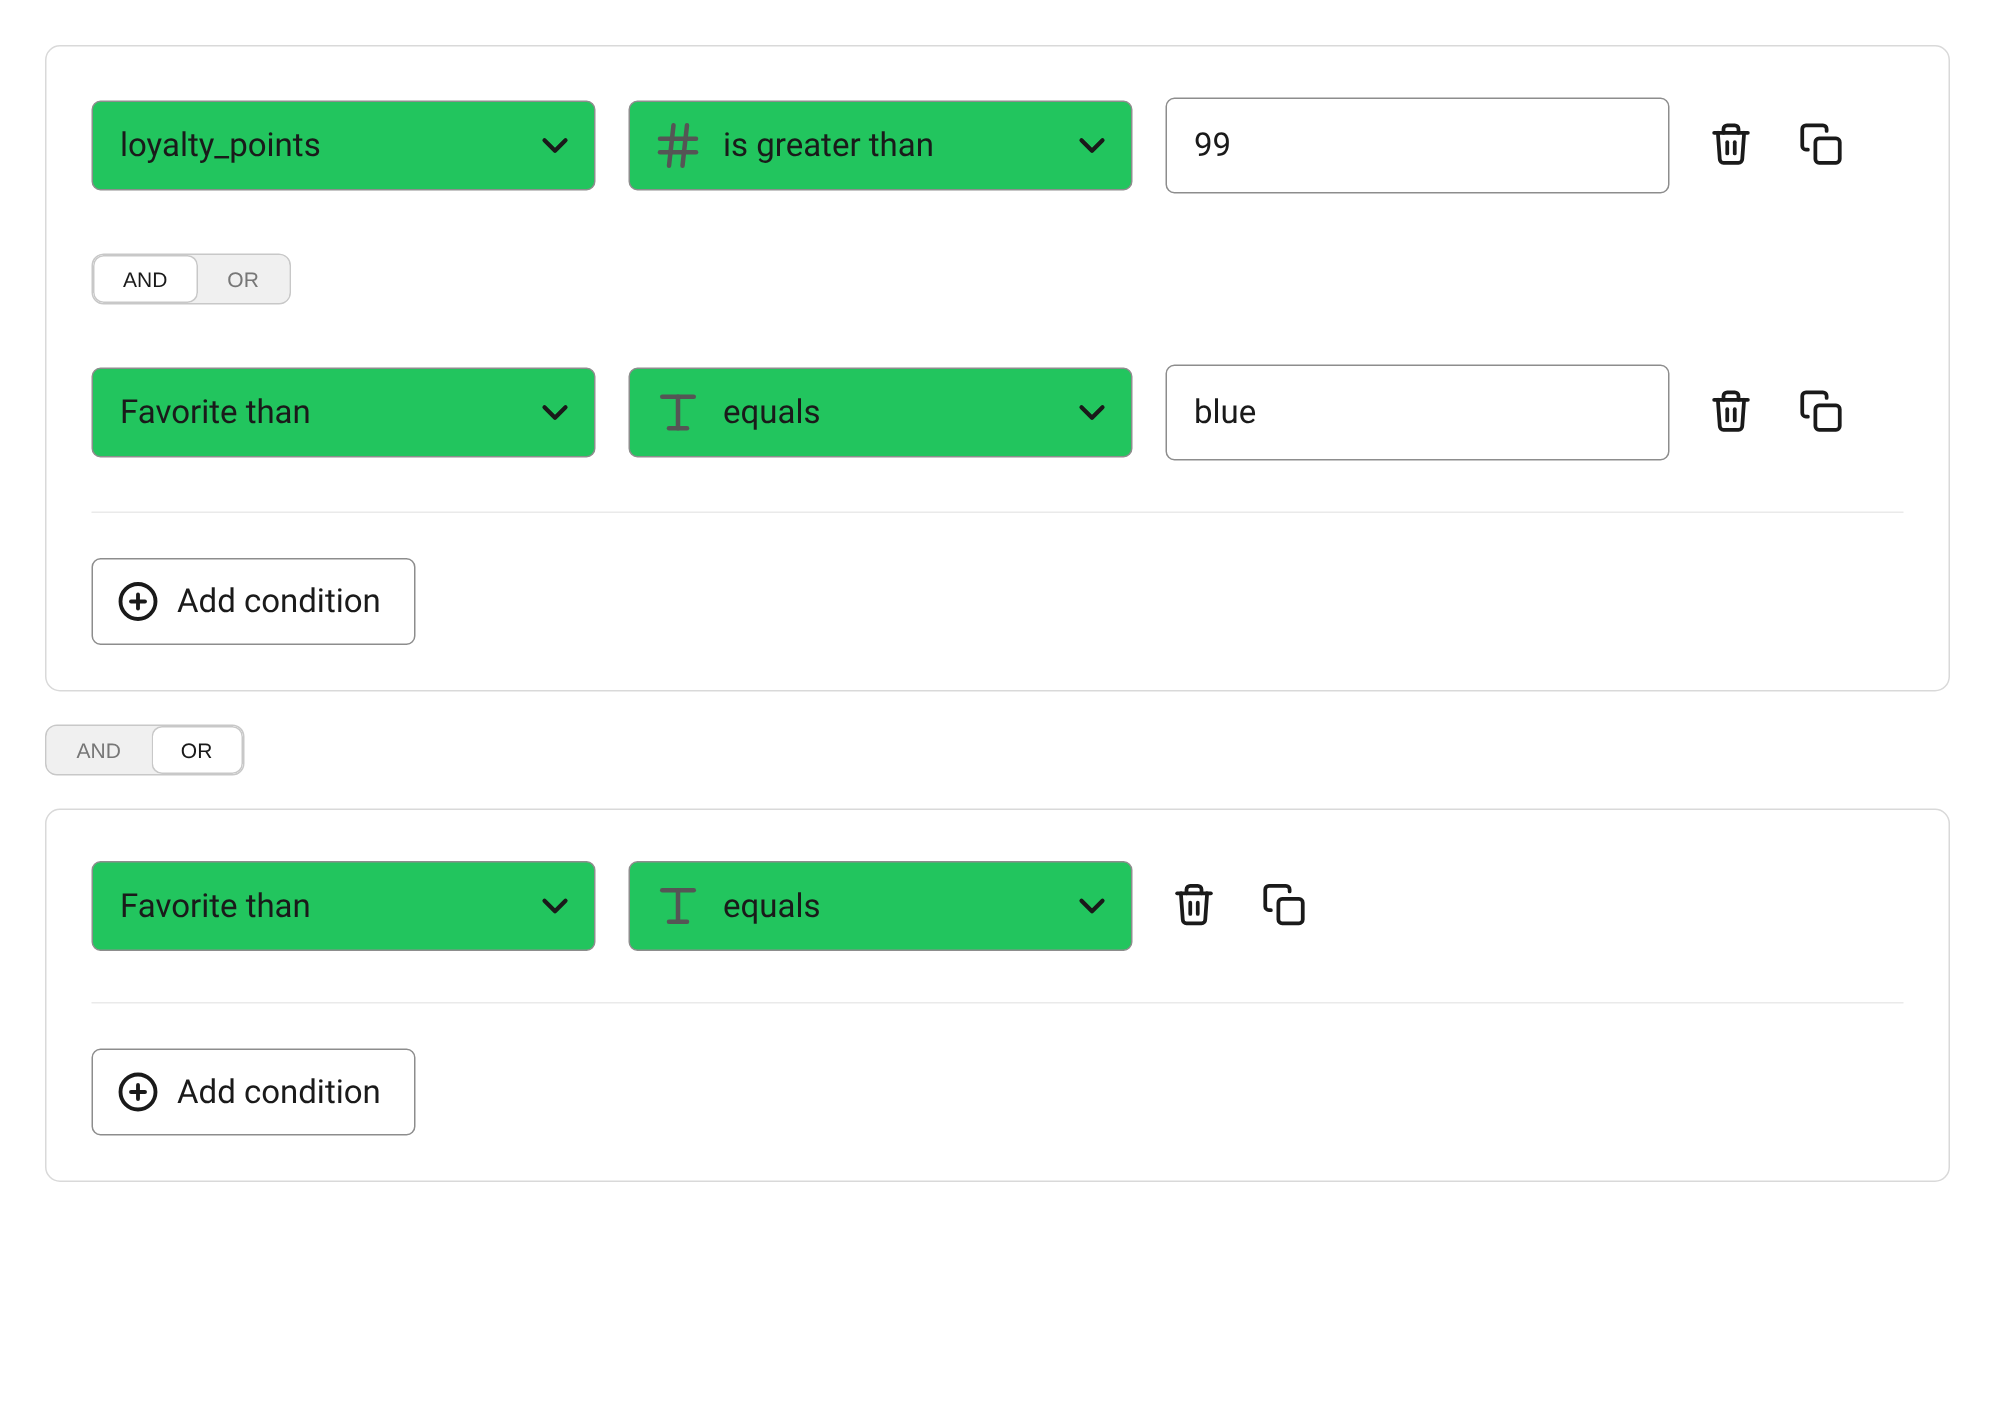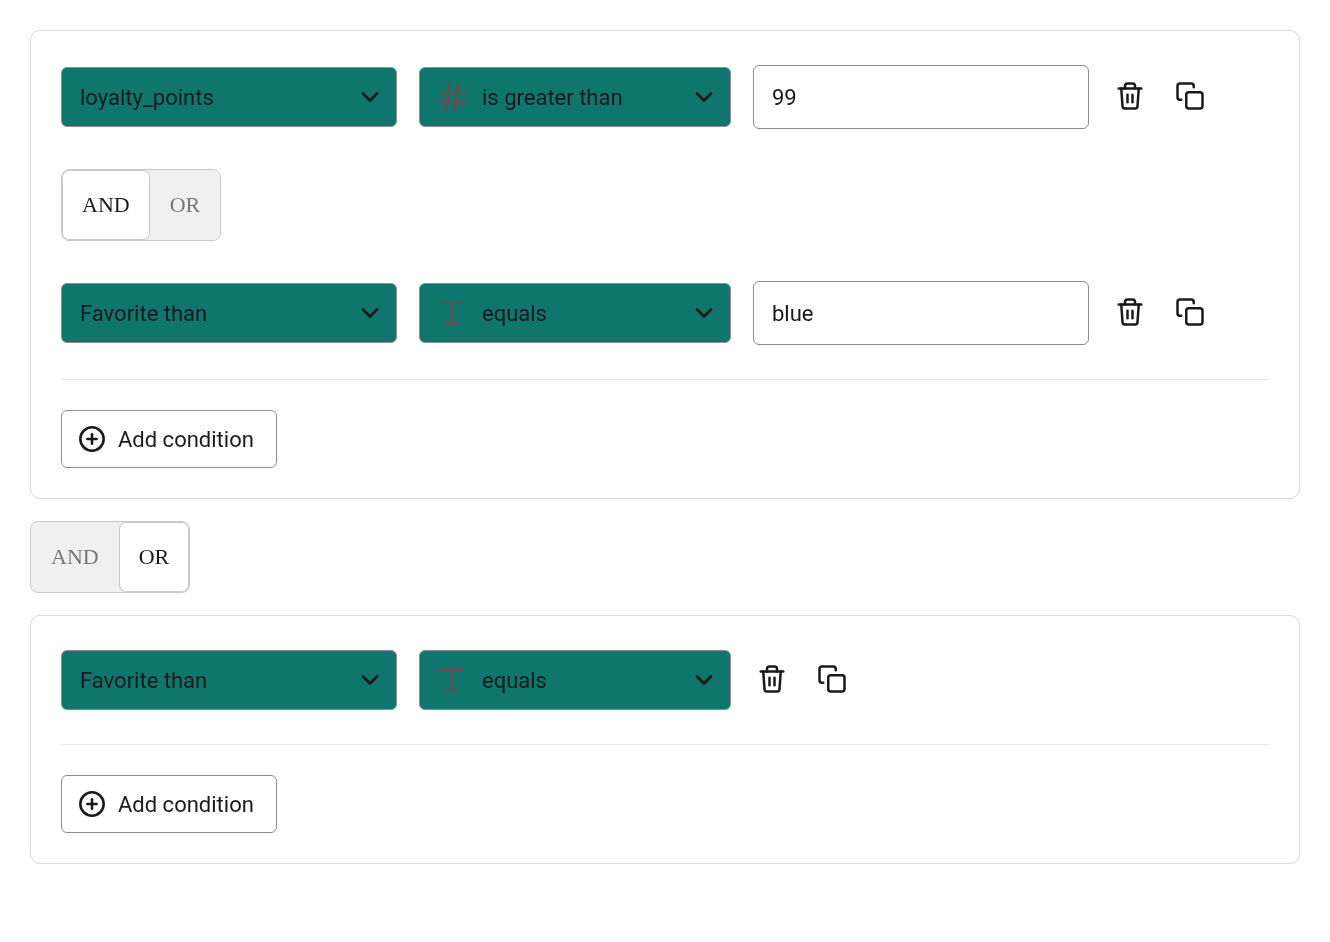--- a/index.html
+++ b/index.html
@@ -22,27 +22,27 @@
       gap: 22px;
     }
     .field-select, .op-select {
       position: relative;
       border: 1px solid #8d8d8d;
       border-radius: 6px;
       height: 60px;
       display: flex;
       align-items: center;
       padding: 0 50px 0 18px;
-      background: #0f766e;
+      background: #22c55e;
       cursor: pointer;
       font-size: 22px;
       color: #1a1a1a;
     }
     .field-select { width: 336px; }
-    .op-select { width: 312px; padding-left: 14px; }
+    .op-select { width: 336px; padding-left: 14px; }
     .op-select .type-icon {
       display: inline-flex;
       align-items: center;
       justify-content: center;
       width: 36px;
       height: 36px;
       margin-right: 12px;
       color: #555;
     }
     .chev {
@@ -90,27 +90,27 @@
       margin: 22px 0 22px 0;
     }
     .toggle {
       display: inline-flex;
       border: 1px solid #c8c8c8;
       border-radius: 8px;
       background: #f0f0f0;
       overflow: hidden;
     }
     .toggle-option {
-      padding: 22px 20px;
-      font-size: 22px;
+      padding: 8px 20px;
+      font-size: 14px;
       cursor: pointer;
       color: #777;
       background: #f0f0f0;
       border: none;
-      font-family: Liberation Serif, serif;
+      font-family: Liberation Sans, sans-serif;
     }
     .toggle-option.active {
       background: #ffffff;
       color: #1a1a1a;
       border-radius: 7px;
       box-shadow: 0 0 0 1px #c8c8c8 inset;
     }
     .divider {
       border: none;
       border-top: 1px solid #eaeaea;

